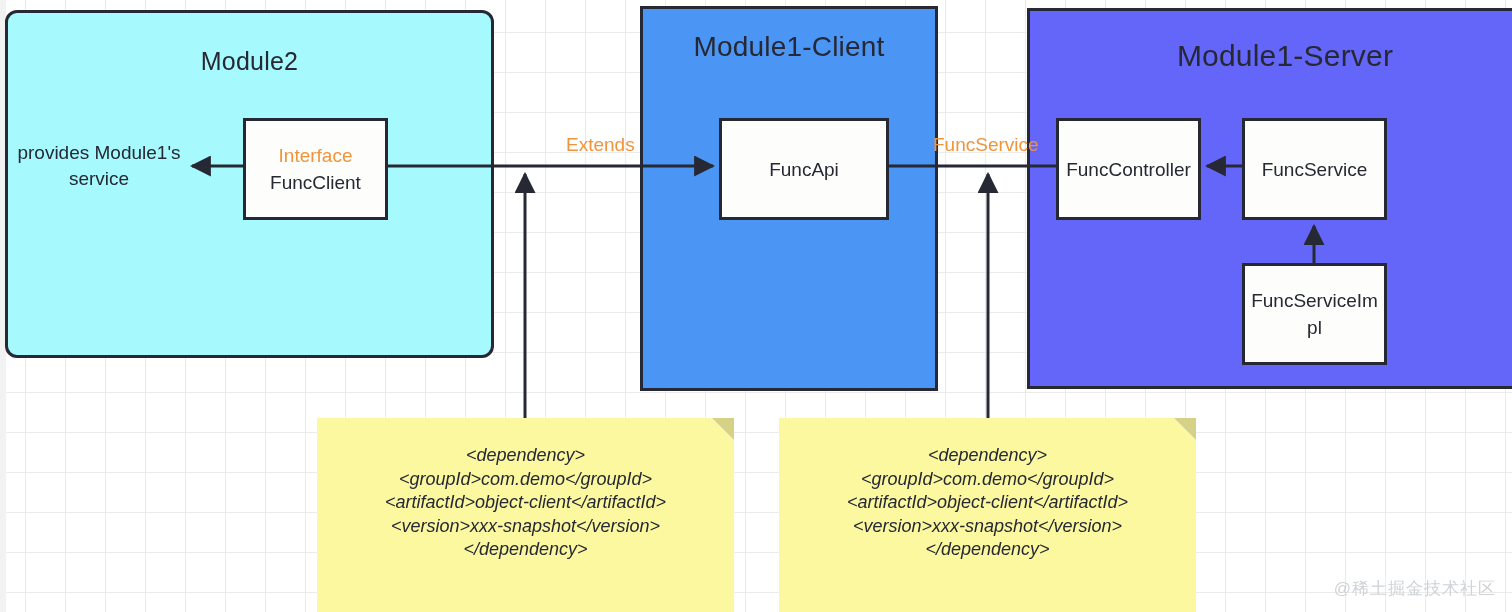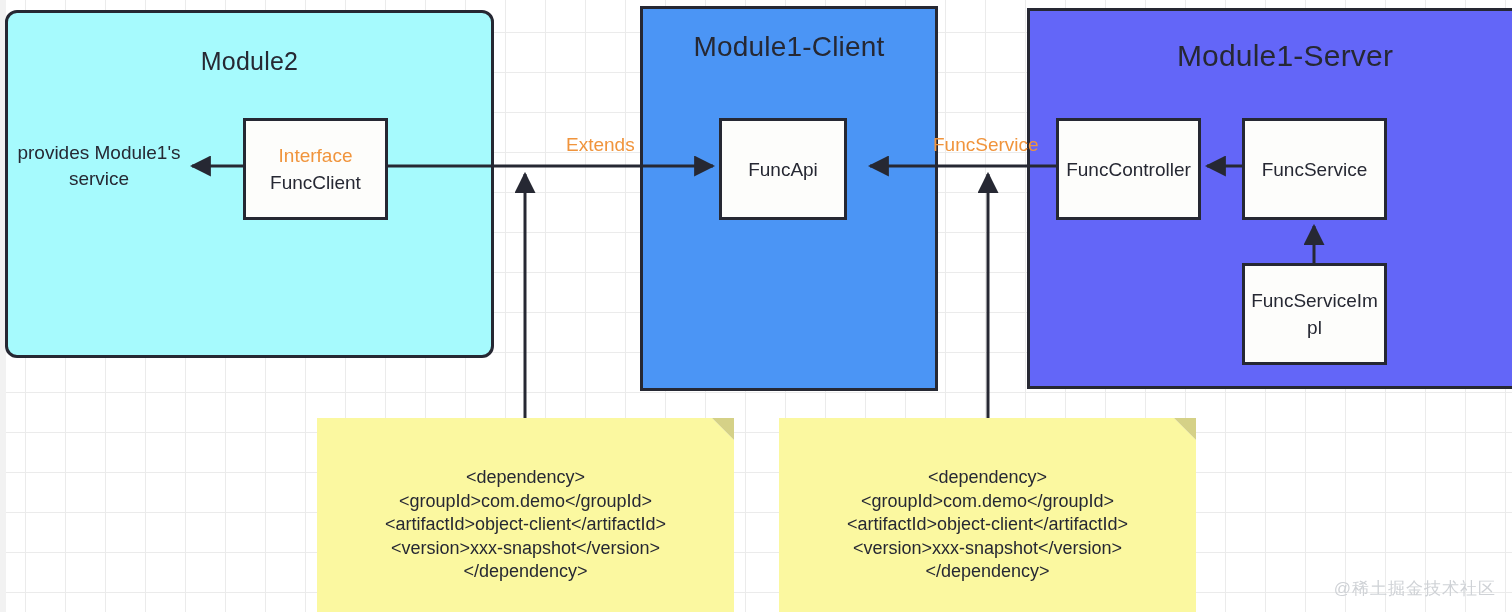--- a/index.html
+++ b/index.html
@@ -72,21 +72,21 @@
     color: #262833;
     font-size: 19px;
     line-height: 27px;
     text-align: center;
   }
   .classbox .stereotype {
     color: #f0943c;
     font-size: 19px;
   }
   #b-funcclient { left: 243px; top: 118px; width: 145px; height: 102px; }
-  #b-funcapi    { left: 719px; top: 118px; width: 128px; height: 102px; }
+  #b-funcapi    { left: 719px; top: 118px; width: 170px; height: 102px; }
   #b-funccontroller { left: 1056px; top: 118px; width: 145px; height: 102px; }
   #b-funcservice    { left: 1242px; top: 118px; width: 145px; height: 102px; }
   #b-funcserviceimpl{ left: 1242px; top: 263px; width: 145px; height: 102px; }
   .cbtext { display: block; padding: 0 6px; word-break: break-all; }
 
   
   .plaintext {
     position: absolute;
     color: #262833;
     font-size: 19px;
@@ -113,22 +113,23 @@
   }
 
   
   .sticky {
     position: absolute;
     background: #fbf8a0;
     color: #262833;
     font-size: 18px;
     line-height: 23.5px;
     text-align: center;
-    padding-top: 48px;
+    padding-top: 26px;
     box-sizing: border-box;
+    font-style: italic;
   }
   .sticky .fold {
     position: absolute;
     top: 0; right: 0;
     width: 0; height: 0;
     border-left: 22px solid transparent;
     border-top: 22px solid #d5d187;
   }
   .sticky .fold2 {
     position: absolute;

